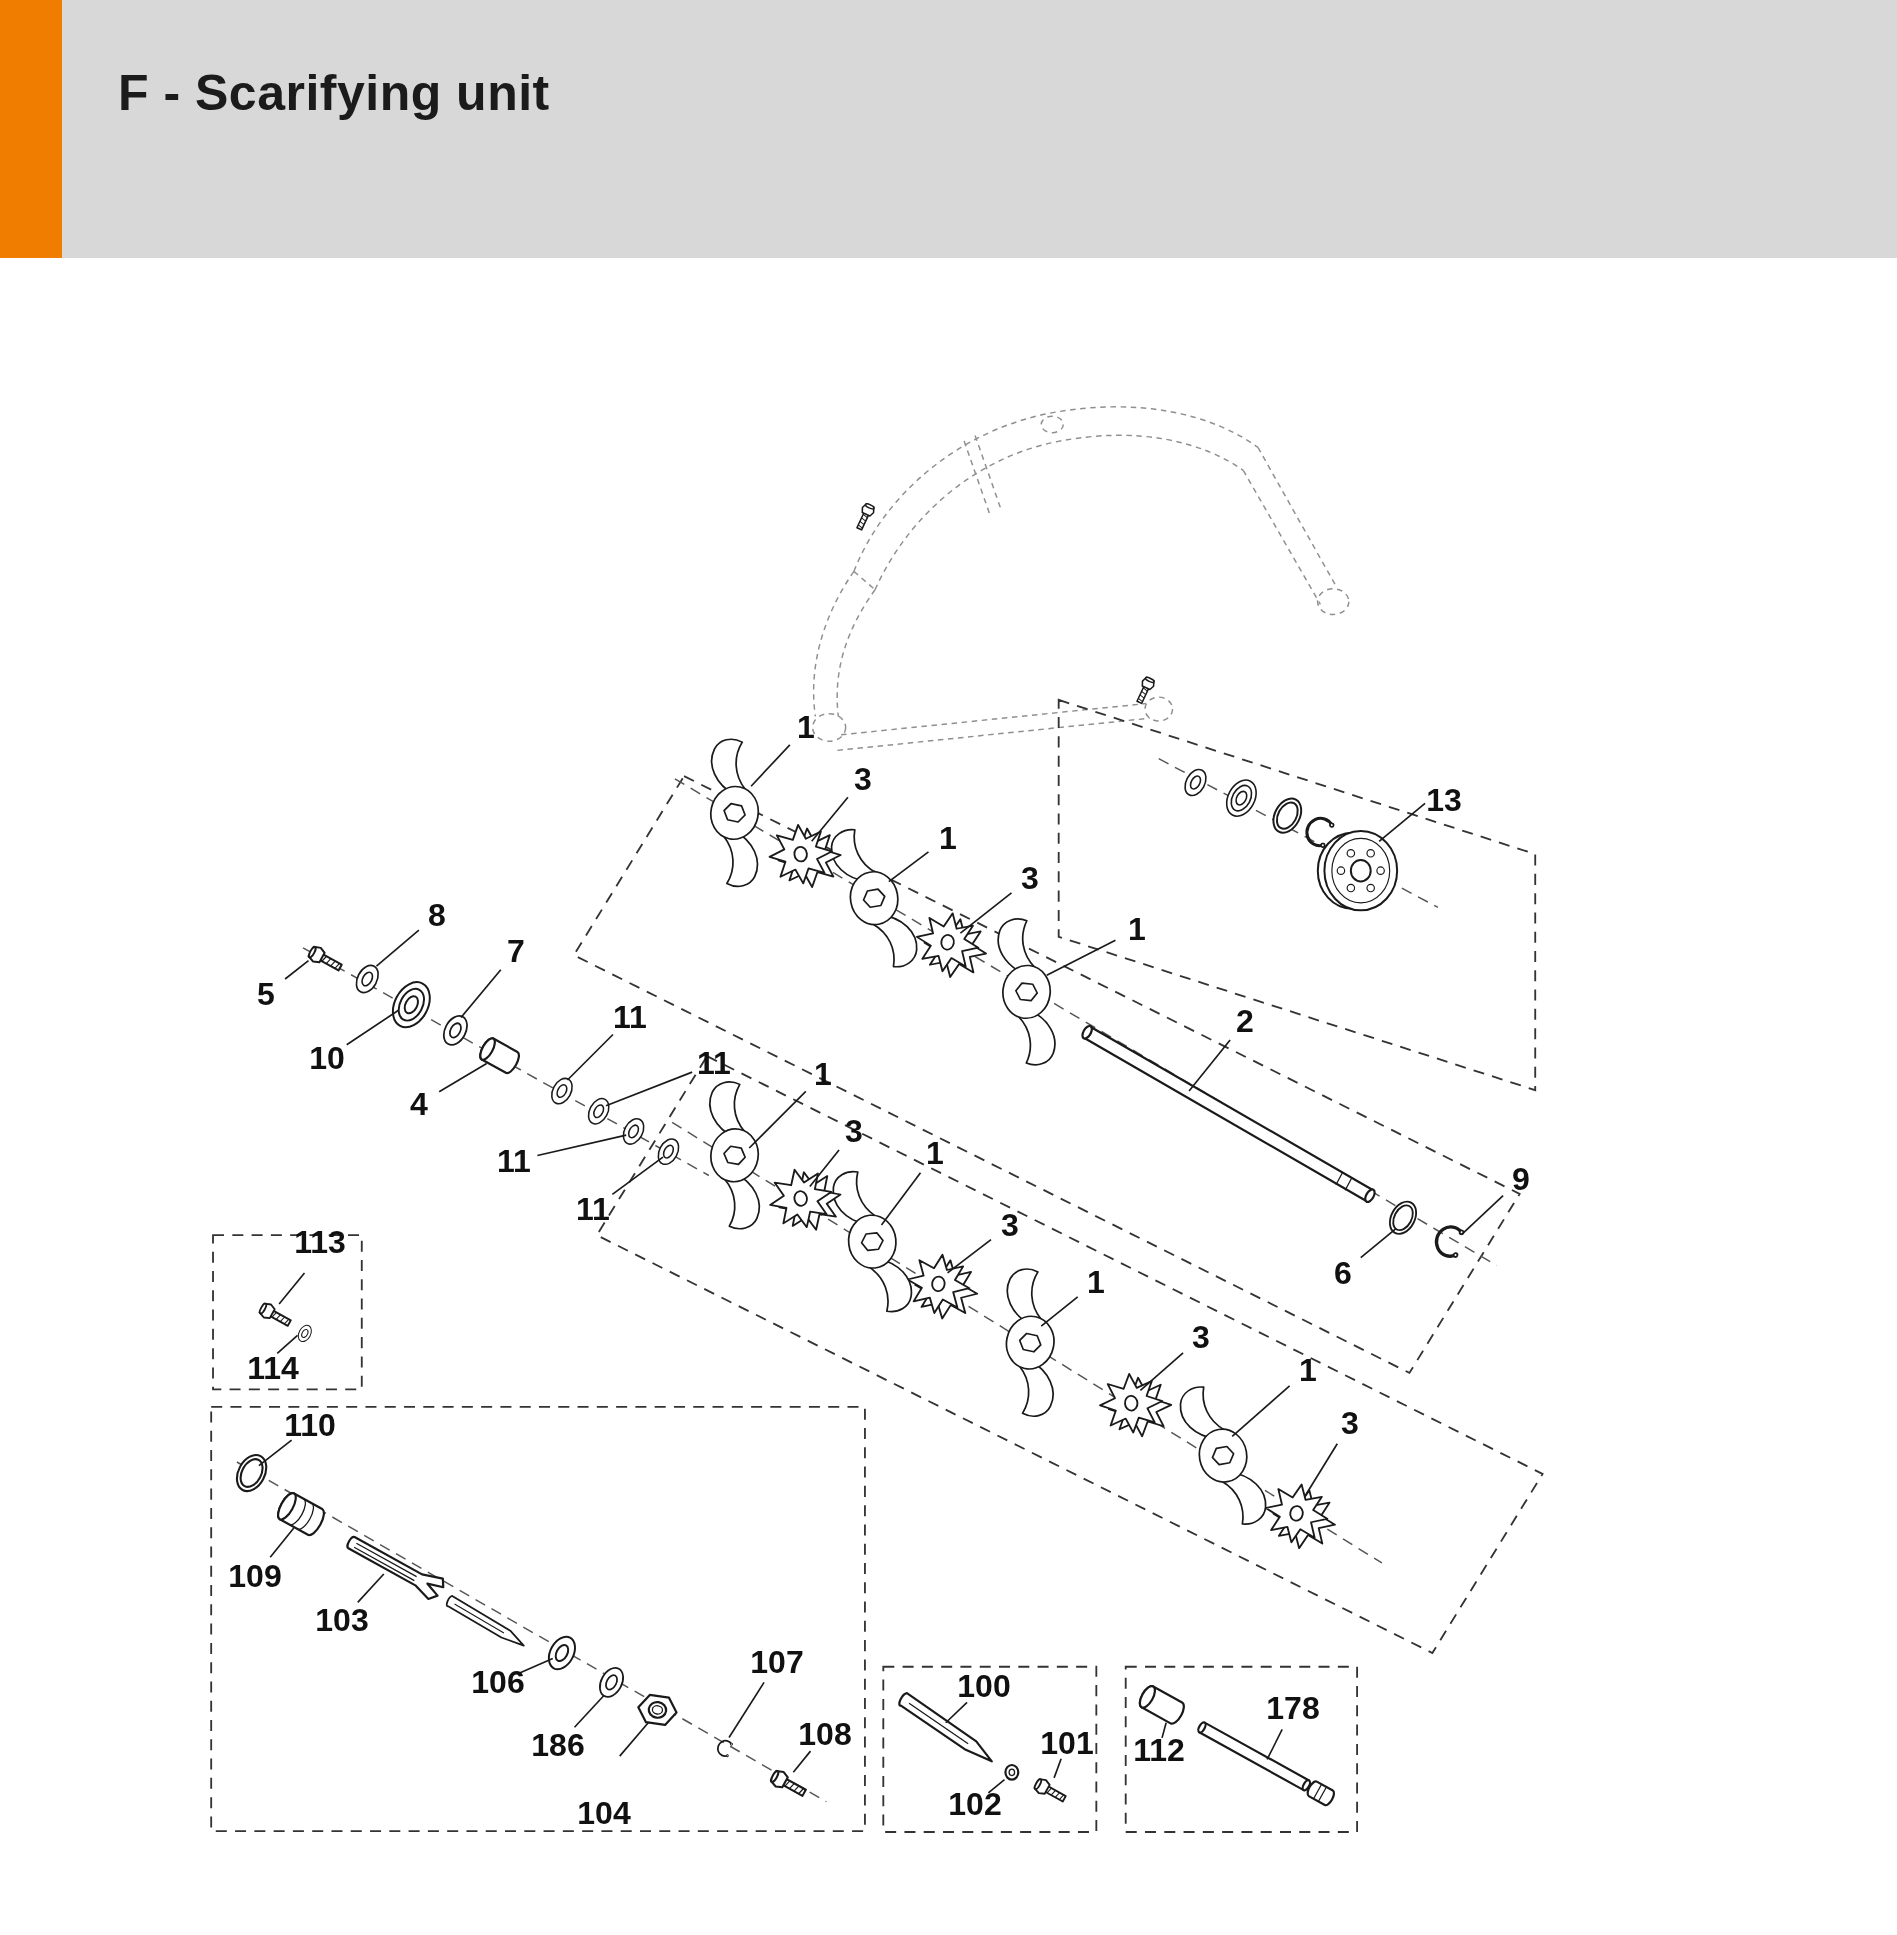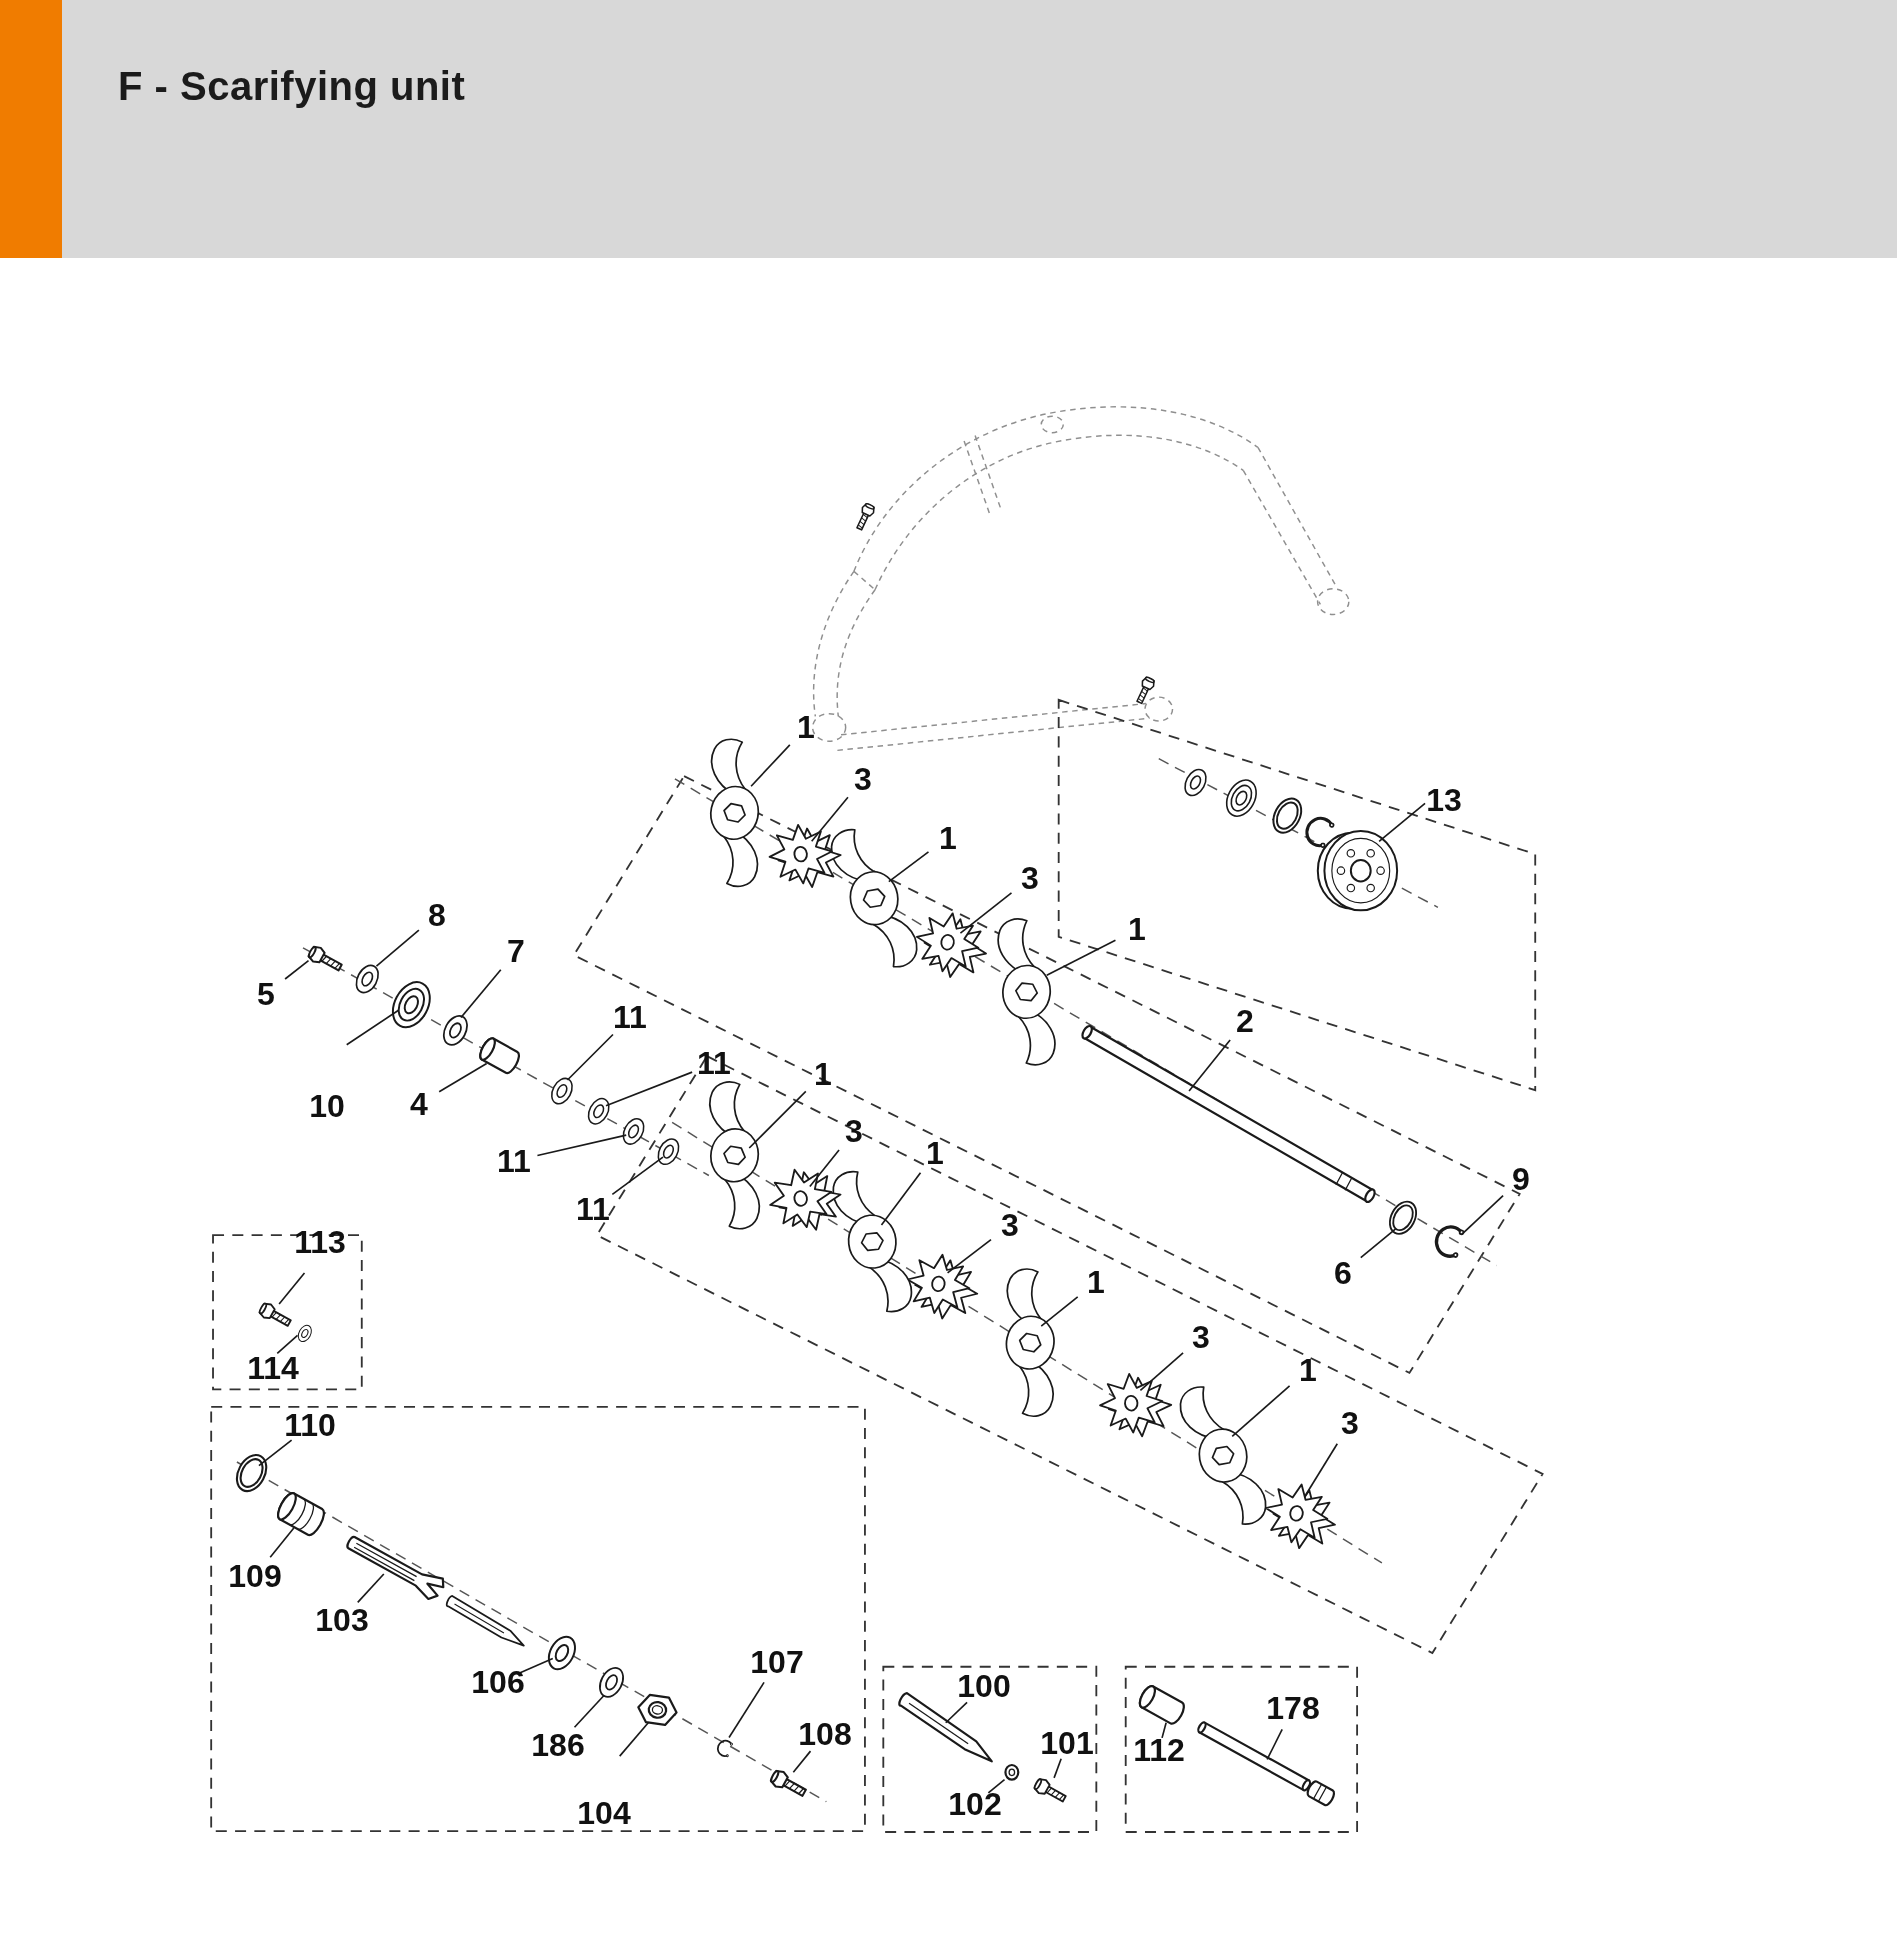--- a/index.html
+++ b/index.html
@@ -6,21 +6,21 @@
   html, body { margin: 0; padding: 0; background: #ffffff; }
   .page {
     position: relative; width: 1897px; height: 1936px;
     background: #fff; overflow: hidden;
     font-family: "Liberation Sans", sans-serif;
   }
   .band { position: absolute; top: 0; left: 0; width: 100%; height: 258px; background: var(--band, #d8d8d8); }
   .accent { position: absolute; top: 0; left: 0; width: 62px; height: 258px; background: var(--accent, #f07c00); }
   .title {
     position: absolute; left: 118px; top: 64px; margin: 0;
-    font-size: 40px; font-weight: 700; color: #1b1b1b; letter-spacing: 0.5px;
+    font-size: 50px; font-weight: 700; color: #1b1b1b; letter-spacing: 0.5px;
   }
   svg.diagram { position: absolute; left: 0; top: 0; width: 1897px; height: 1936px; }
   .callout-layer { position: absolute; left: 0; top: 0; width: 1897px; height: 1936px; }
   .callout {
     position: absolute; transform: translate(-50%,-50%);
     font-weight: 700; font-size: 32px; color: #111; line-height: 1; white-space: nowrap;
   }
   
   .part  { fill: #ffffff; stroke: #1a1a1a; stroke-width: 2.4; stroke-linejoin: round; }
   .thin  { fill: none; stroke: #1a1a1a; stroke-width: 1.4; }
@@ -282,21 +282,21 @@
       <span class="callout" style="left: 948px; top: 838px;">1</span>
       <span class="callout" style="left: 1030px; top: 878px;">3</span>
       <span class="callout" style="left: 1137px; top: 929px;">1</span>
       <span class="callout" style="left: 1245px; top: 1021px;">2</span>
       <span class="callout" style="left: 1444px; top: 788px; margin-top: 12px;">13</span>
       <span class="callout" style="left: 1521px; top: 1179px;">9</span>
       <span class="callout" style="left: 1343px; top: 1273px;">6</span>
       <span class="callout" style="left: 437px; top: 915px;">8</span>
       <span class="callout" style="left: 266px; top: 994px;">5</span>
       <span class="callout" style="left: 516px; top: 951px;">7</span>
-      <span class="callout" style="left: 327px; top: 1058px; margin-top: 48px;">10</span>
+      <span class="callout" style="left: 327px; top: 1058px;">10</span>
       <span class="callout" style="left: 419px; top: 1104px;">4</span>
       <span class="callout" style="left: 630px; top: 1017px;">11</span>
       <span class="callout" style="left: 714px; top: 1063px;">11</span>
       <span class="callout" style="left: 514px; top: 1161px;">11</span>
       <span class="callout" style="left: 593px; top: 1209px;">11</span>
       <span class="callout" style="left: 823px; top: 1074px;">1</span>
       <span class="callout" style="left: 854px; top: 1131px;">3</span>
       <span class="callout" style="left: 935px; top: 1153px;">1</span>
       <span class="callout" style="left: 1010px; top: 1225px;">3</span>
       <span class="callout" style="left: 1096px; top: 1282px;">1</span>

